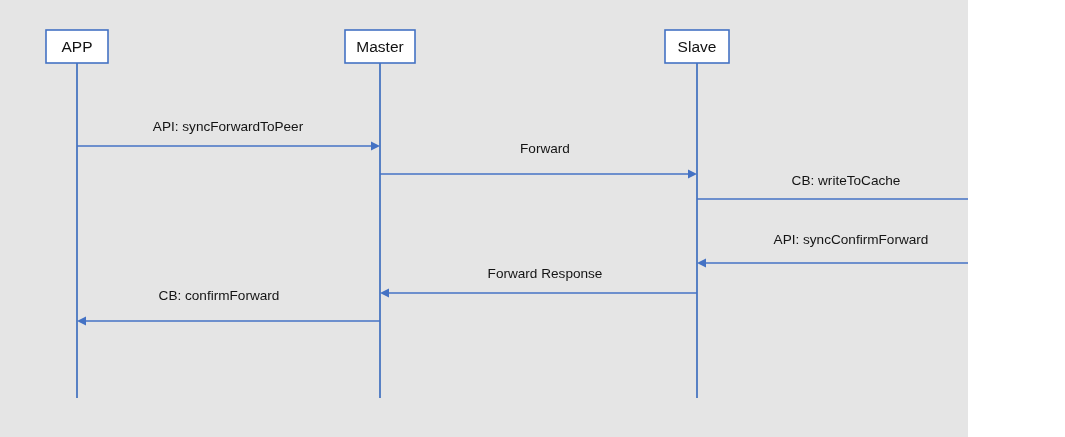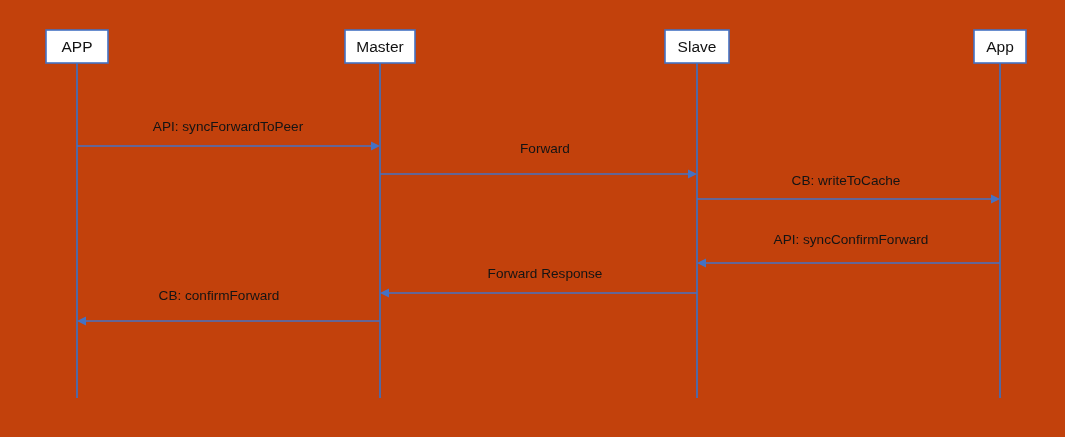--- a/index.html
+++ b/index.html
@@ -6,23 +6,23 @@
     margin: 0;
     padding: 0;
     background: #ffffff;
   }
   body {
     font-family: "Liberation Sans", sans-serif;
     -webkit-font-smoothing: antialiased;
   }
   #diagram-canvas {
     position: relative;
-    width: 1065px;
+    width: 968px;
     height: 437px;
-    background: #c2410c;
+    background: #e5e5e5;
     overflow: hidden;
   }
   #seq-svg {
     position: absolute;
     top: 0;
     left: 0;
     width: 1065px;
     height: 437px;
     display: block;
   }

